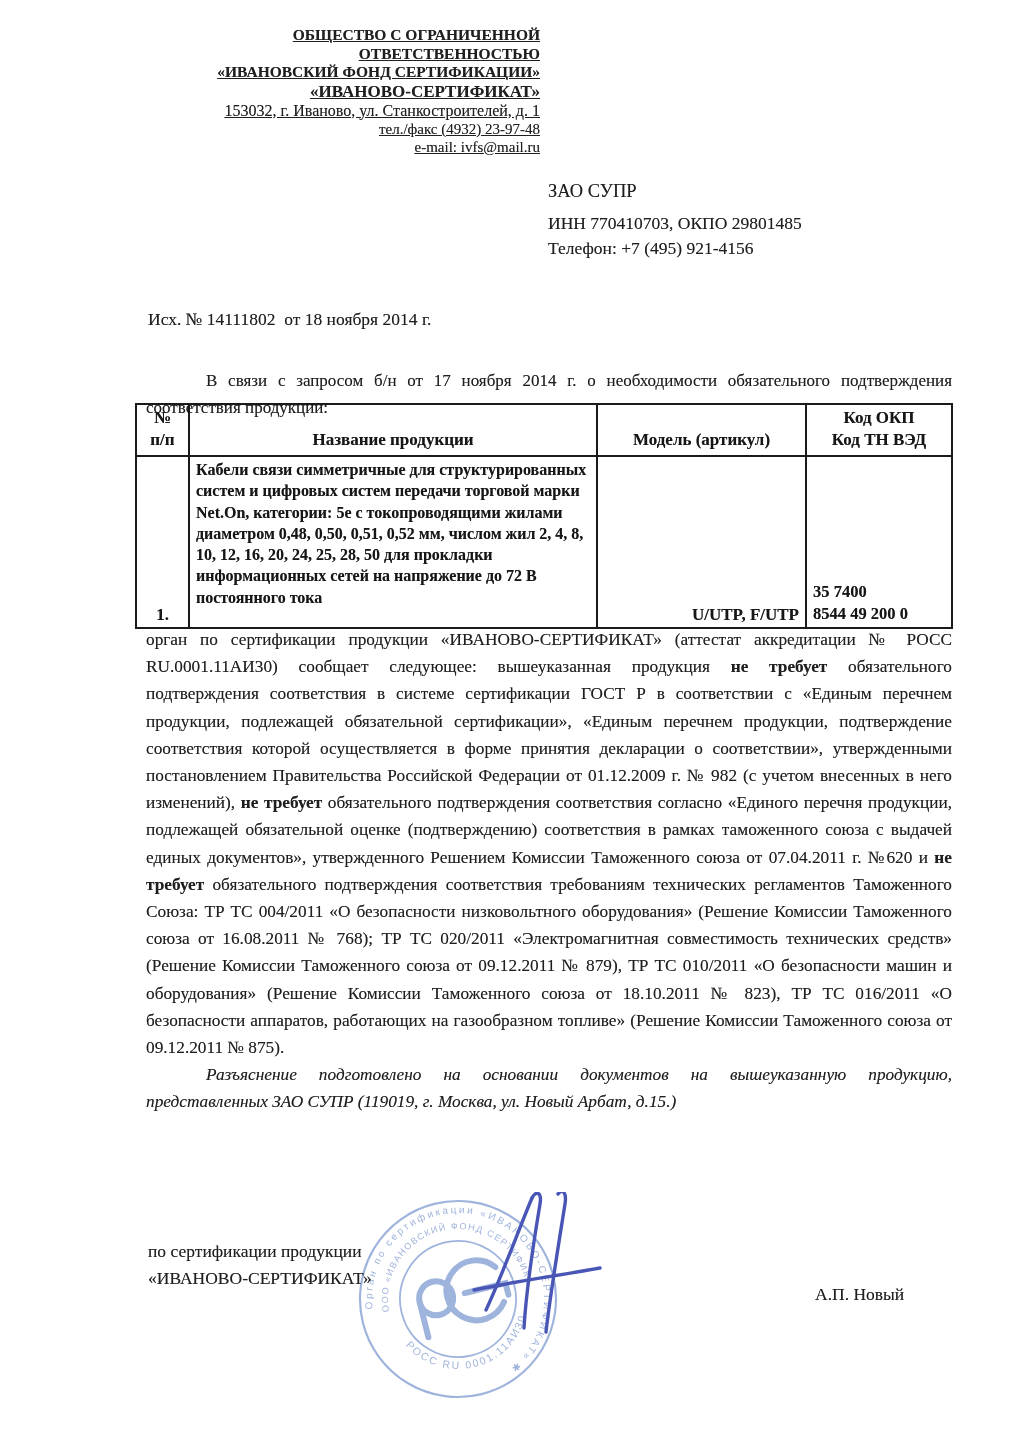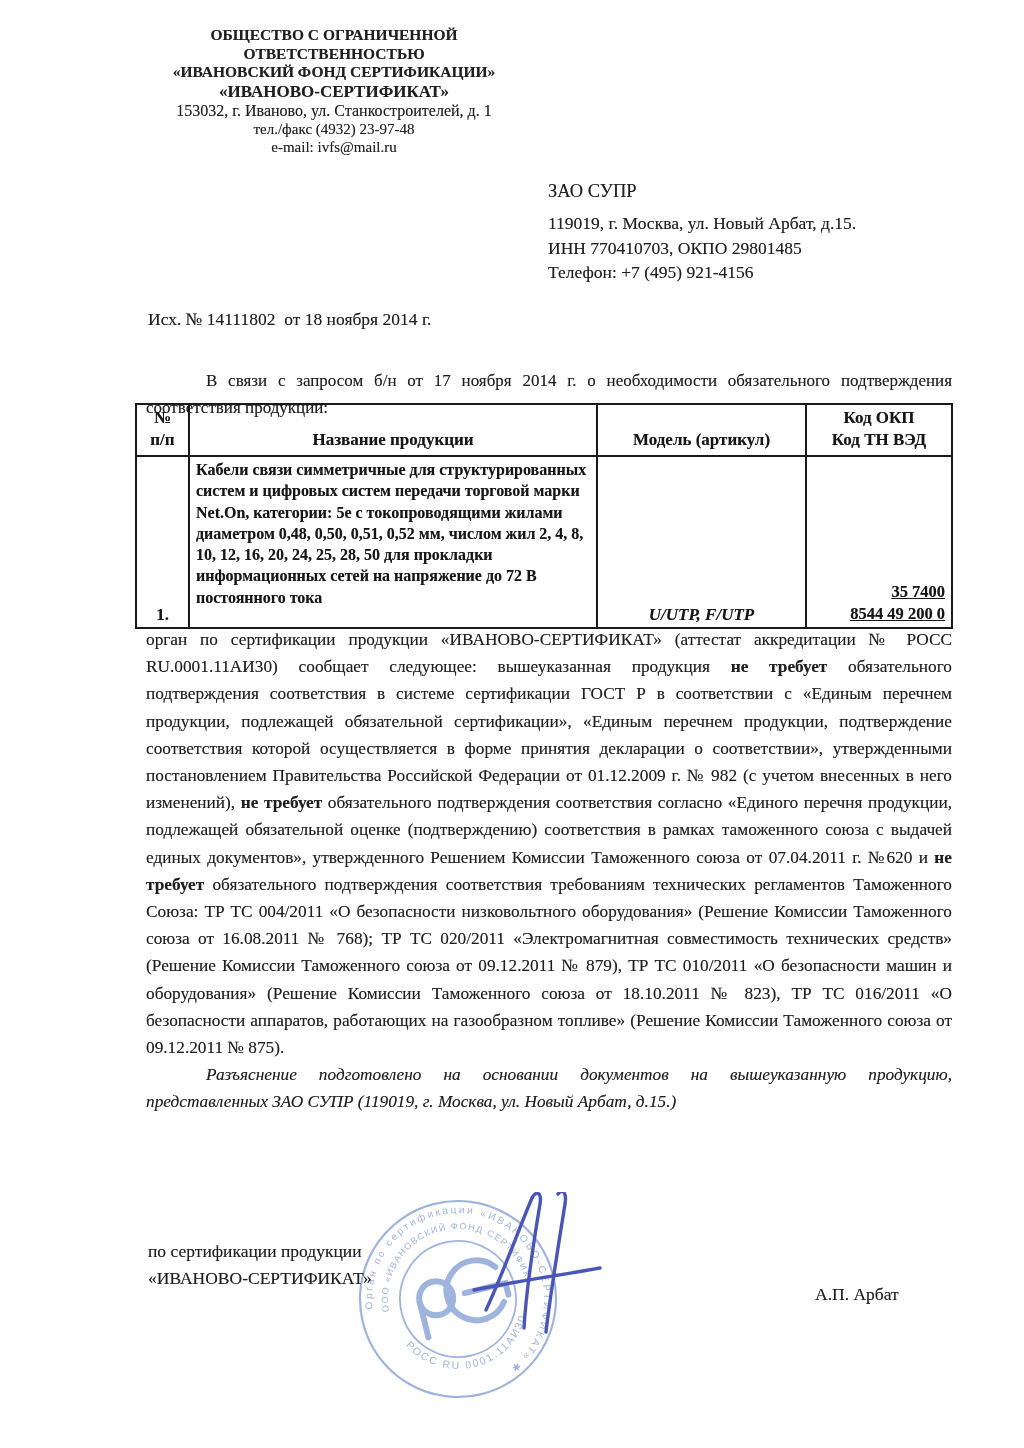--- a/index.html
+++ b/index.html
@@ -8,21 +8,21 @@
     width:1024px;height:1448px;
     margin:0 auto;
     background:#ffffff;
     font-family:"Liberation Serif","DejaVu Serif",serif;
     color:#1f1f1f;
     overflow:hidden;
   }
   .txt{ text-shadow:0 0 .5px rgba(20,20,20,.45); }
 
   
-  .org-header{position:absolute;left:128px;top:26px;width:412px;text-align:center;z-index:2;}
+  .org-header{position:absolute;left:128px;top:26px;width:412px;text-align:right;z-index:2;text-decoration:underline;}
   .org-line-sm{font-weight:bold;font-size:15.5px;line-height:18.5px;}
   .org-line-lg{font-weight:bold;font-size:17px;line-height:19px;}
   .org-addr{font-size:16px;line-height:19px;}
   .org-tel{font-size:15px;line-height:18px;}
   .org-email{font-size:15px;line-height:18px;}
 
   
   .recipient{position:absolute;left:548px;top:179px;z-index:2;}
   .recipient-name{font-size:18.5px;line-height:24px;margin-bottom:8px;}
   .recipient-line{font-size:17.5px;line-height:24.5px;}
@@ -38,22 +38,22 @@
   table.products{position:absolute;left:135px;top:403px;width:816px;
                  border-collapse:collapse;table-layout:fixed;z-index:2;}
   table.products th,table.products td{
     border:2px solid #1a1a1a;font-weight:bold;color:#161616;
     padding:2px 6px;overflow:hidden;
   }
   table.products th{font-size:17px;line-height:22px;text-align:center;vertical-align:bottom;padding-bottom:4px;}
   th.h-two{vertical-align:middle;}
   td.c-num{vertical-align:bottom;text-align:center;font-size:17px;padding-bottom:3px;}
   td.c-name{vertical-align:top;text-align:left;font-size:16px;line-height:21.3px;padding:3px 8px;height:166px;}
-  td.c-model{vertical-align:bottom;text-align:center;font-size:17px;padding:2px 8px 3px;font-style:italic;}
-  td.c-code{vertical-align:bottom;text-align:right;font-size:16.5px;line-height:22px;padding:2px 8px 3px;text-decoration:underline;}
+  td.c-model{vertical-align:bottom;text-align:right;font-size:17px;padding:2px 8px 3px;}
+  td.c-code{vertical-align:bottom;text-align:left;font-size:16.5px;line-height:22px;padding:2px 8px 3px;}
 
   
   .body-text{position:absolute;left:146px;top:626px;width:806px;
              font-size:17.3px;line-height:27.2px;text-align:justify;z-index:2;}
   .body-text p{margin:0;}
   .body-text p.indent{text-indent:60px;font-style:italic;}
   .b{font-weight:bold;}
 
   
   .sign-title{position:absolute;left:148px;top:1238px;font-size:17.5px;line-height:27px;z-index:3;}
@@ -78,21 +78,20 @@
     <div class="org-line-sm">ОТВЕТСТВЕННОСТЬЮ</div>
     <div class="org-line-sm">«ИВАНОВСКИЙ ФОНД СЕРТИФИКАЦИИ»</div>
     <div class="org-line-lg">«ИВАНОВО-СЕРТИФИКАТ»</div>
     <div class="org-addr">153032, г. Иваново, ул. Станкостроителей, д. 1</div>
     <div class="org-tel">тел./факс (4932) 23-97-48</div>
     <div class="org-email">e-mail: ivfs@mail.ru</div>
   </div>
 
   <div class="recipient txt">
     <div class="recipient-name">ЗАО СУПР</div>
-    <div class="recipient-line">119019, г. Москва, ул. Новый Арбат, д.15.</div>
     <div class="recipient-line">ИНН 770410703, ОКПО 29801485</div>
     <div class="recipient-line">Телефон: +7 (495) 921-4156</div>
   </div>
 
   <div class="ref-line txt">Исх. № 14111802  от 18 ноября 2014 г.</div>
 
   <div class="intro txt">В связи с запросом б/н от 17 ноября 2014 г. о необходимости обязательного подтверждения соответствия продукции:</div>
 
   <table class="products txt">
     <colgroup>
@@ -162,16 +161,16 @@
       <path d="M 60,6 C 64,-2 70,0 68,12 C 62,48 54,100 52,136"></path>
       <path d="M 86,2 C 90,-4 95,0 93,12 C 87,50 78,104 74,140"></path>
       <path d="M 2,98 C 40,90 84,84 128,76"></path>
     </g>
   </svg>
 
   <div class="sign-title txt">
     <div>по сертификации продукции</div>
     <div>«ИВАНОВО-СЕРТИФИКАТ»</div>
   </div>
-  <div class="sign-name txt">А.П. Арбат</div>
+  <div class="sign-name txt">А.П. Новый</div>
 
 
 </div>
 
 </body></html>

